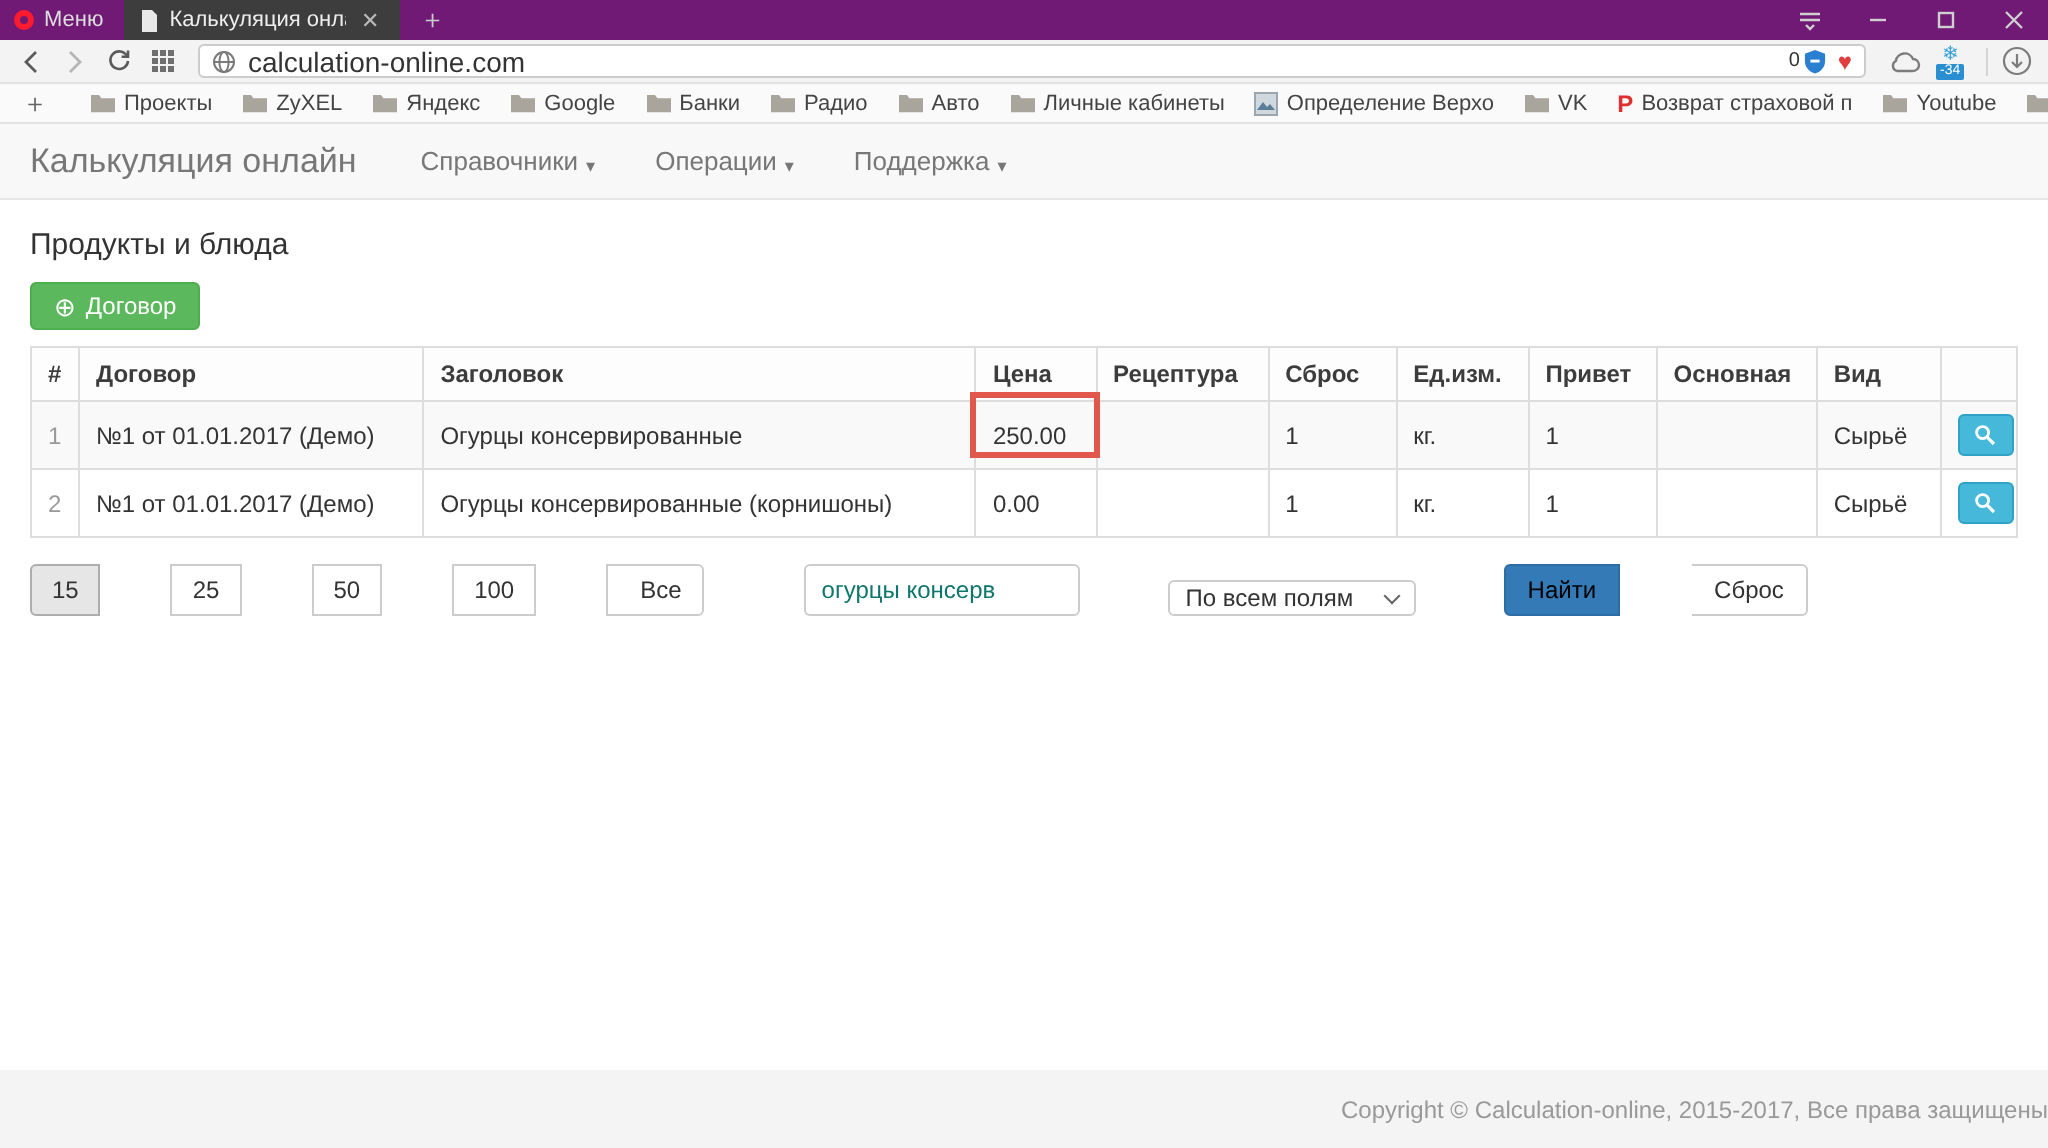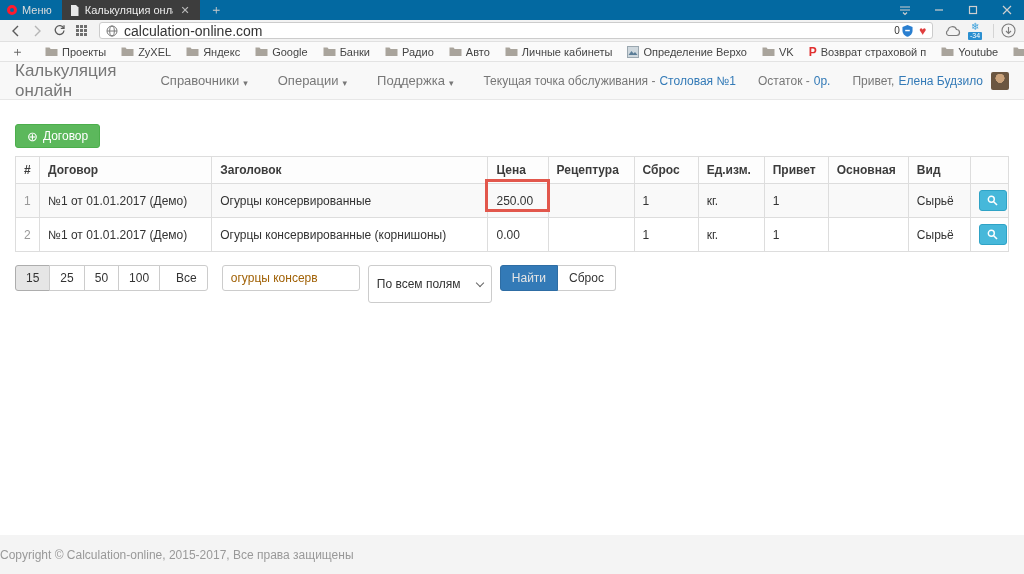--- a/index.html
+++ b/index.html
@@ -3,21 +3,21 @@
 <meta charset="utf-8">
 <style>
   * { margin:0; padding:0; box-sizing:border-box; }
   html,body { background:#dfdfdf; }
   .screen {
     position:relative; width:1024px; height:574px; overflow:hidden;
     background:#ffffff; font-family:"Liberation Sans", sans-serif;
   }
 
   
-  .tabbar { display:flex; align-items:stretch; height:20px; background:#0369a1; color:#ddd; font-size:11px; }
+  .tabbar { display:flex; align-items:stretch; height:20px; background:#701a75; color:#ddd; font-size:11px; }
   .opera-btn { display:flex; align-items:center; gap:5px; padding:0 10px 0 7px; cursor:pointer; }
   .opera-logo { width:10px; height:10px; border:3px solid #ff1b2d; border-radius:50%; }
   .tab { display:flex; align-items:center; gap:6px; width:138px; padding:0 8px; background:#3d3d3d; color:#eee; }
   .tab-title { flex:1; white-space:nowrap; overflow:hidden; }
   .tab-close { color:#bbb; font-size:11px; padding:0 2px; }
   .newtab { display:flex; align-items:center; padding:0 10px; color:#ccc; font-size:13px; }
   .tabbar-spacer { flex:1; }
   .winctl { display:flex; align-items:center; gap:0; }
   .winctl .wbtn { width:34px; height:20px; display:flex; align-items:center; justify-content:center; }
 
@@ -63,33 +63,33 @@
   table.grid th, table.grid td { border:1px solid #ddd; padding:6px 8px; text-align:left; overflow:hidden; white-space:nowrap; }
   table.grid th { font-weight:bold; color:#3c3c3c; background:#fdfdfd; }
   table.grid tr.odd td { background:#f9f9f9; }
   td.num, th.num { color:#999; }
   td.right { text-align:right; }
   td.center { text-align:center; }
   td.action-cell { padding:2px 4px; text-align:center; }
   .btn-view { display:inline-flex; align-items:center; justify-content:center; width:28px; height:21px; background:#46b8da; border:1px solid #2fa3c6; border-radius:3px; cursor:pointer; }
   .hl-box { position:absolute; left:470px; top:23px; width:65px; height:33px; border:3px solid #e2574c; pointer-events:none; }
 
-  .controls { display:flex; align-items:flex-start; margin:13px 0 0; }
+  .controls { display:flex; align-items:flex-end; margin:13px 0 0;gap:36px; }
   .pgbtn { font-family:inherit; font-size:12px; color:#333; background:#fff; border:1px solid #ccc; padding:5px 10px; cursor:pointer; }
   .pgbtn + .pgbtn { margin-left:-1px; }
   .pgbtn.first { border-radius:3px 0 0 3px; }
   .pgbtn.last { border-radius:0 3px 3px 0;padding-left:16px; }
   .pgbtn.active { background:#e6e6e6; border-color:#adadad; }
-  .search-input { margin-left:14px; width:138px; height:26px; border:1px solid #ccc; border-radius:3px; padding:0 8px; font-size:12px; color:#a16207; font-family:inherit; }
-  .field-select { margin-left:8px; display:flex; align-items:center; justify-content:space-between; width:124px; height:38px; border:1px solid #ccc; border-radius:3px; background:#fff; padding:0 8px; font-size:12px; color:#333; cursor:pointer; }
+  .search-input { margin-left:14px; width:138px; height:26px; border:1px solid #ccc; border-radius:3px; padding:0 8px; font-size:12px; color:#0f766e; font-family:inherit; }
+  .field-select { margin-left:8px; display:flex; align-items:center; justify-content:space-between; width:124px; height:18px; border:1px solid #ccc; border-radius:3px; background:#fff; padding:0 8px; font-size:12px; color:#333; cursor:pointer; }
   .chev { width:6px; height:6px; border-right:1px solid #666; border-bottom:1px solid #666; transform:rotate(45deg); margin-top:-3px; }
-  .btn-find { margin-left:8px; font-family:inherit; font-size:12px; color:#e5e5e5; background:#337ab7; border:1px solid #2e6da4; padding:5px 11px; border-radius:3px 0 0 3px; cursor:pointer; }
+  .btn-find { margin-left:8px; font-family:inherit; font-size:12px; color:#000000; background:#337ab7; border:1px solid #2e6da4; padding:5px 11px; border-radius:3px 0 0 3px; cursor:pointer; }
   .btn-reset { font-family:inherit; font-size:12px; color:#333; background:#fff; border:1px solid #ccc; border-left:0; padding:5px 11px; border-radius:0 3px 3px 0; cursor:pointer; }
 
-  .footer { position:absolute; left:0; bottom:0; width:100%; height:39px; background:#f4f4f4; display:flex; align-items:center; justify-content:flex-start; font-size:12px; color:#999; }
+  .footer { position:absolute; left:0; bottom:0; width:100%; height:39px; background:#f4f4f4; display:flex; align-items:center; justify-content:flex-end; font-size:12px; color:#999; }
 </style>
 </head>
 <body>
 
 <div class="screen">
 
   <div class="tabbar">
     <div class="opera-btn">
       <span class="opera-logo"></span>
       <span>Меню</span>
@@ -281,38 +281,24 @@
         <span class="caret">▾</span>
       </span>
     <span class="nav-item">
         <span>Операции</span>
         <span class="caret">▾</span>
       </span>
     <span class="nav-item">
         <span>Поддержка</span>
         <span class="caret">▾</span>
       </span>
-    <span class="hdr-right">
-      <span class="hdr-group">
-        <span>Текущая точка обслуживания -</span>
-        <a class="link" href="#">Столовая №1</a>
-      </span>
-      <span class="hdr-group">
-        <span>Остаток -</span>
-        <a class="link" href="#">0р.</a>
-      </span>
-      <span class="hdr-group">
-        <span>Привет,</span>
-        <a class="link" href="#">Елена Будзило</a>
-        <span class="avatar"></span>
-      </span>
-    </span>
   </div>
 
   <div class="content">
+    <h4 class="page-title">Продукты и блюда</h4>
     <button class="btn-add">
       <span class="plus-circle">⊕</span>
       <span>Договор</span>
     </button>
 
     <div class="table-wrap">
       <table class="grid">
         <colgroup>
           <col style="width:24px">
             <col style="width:172px">

